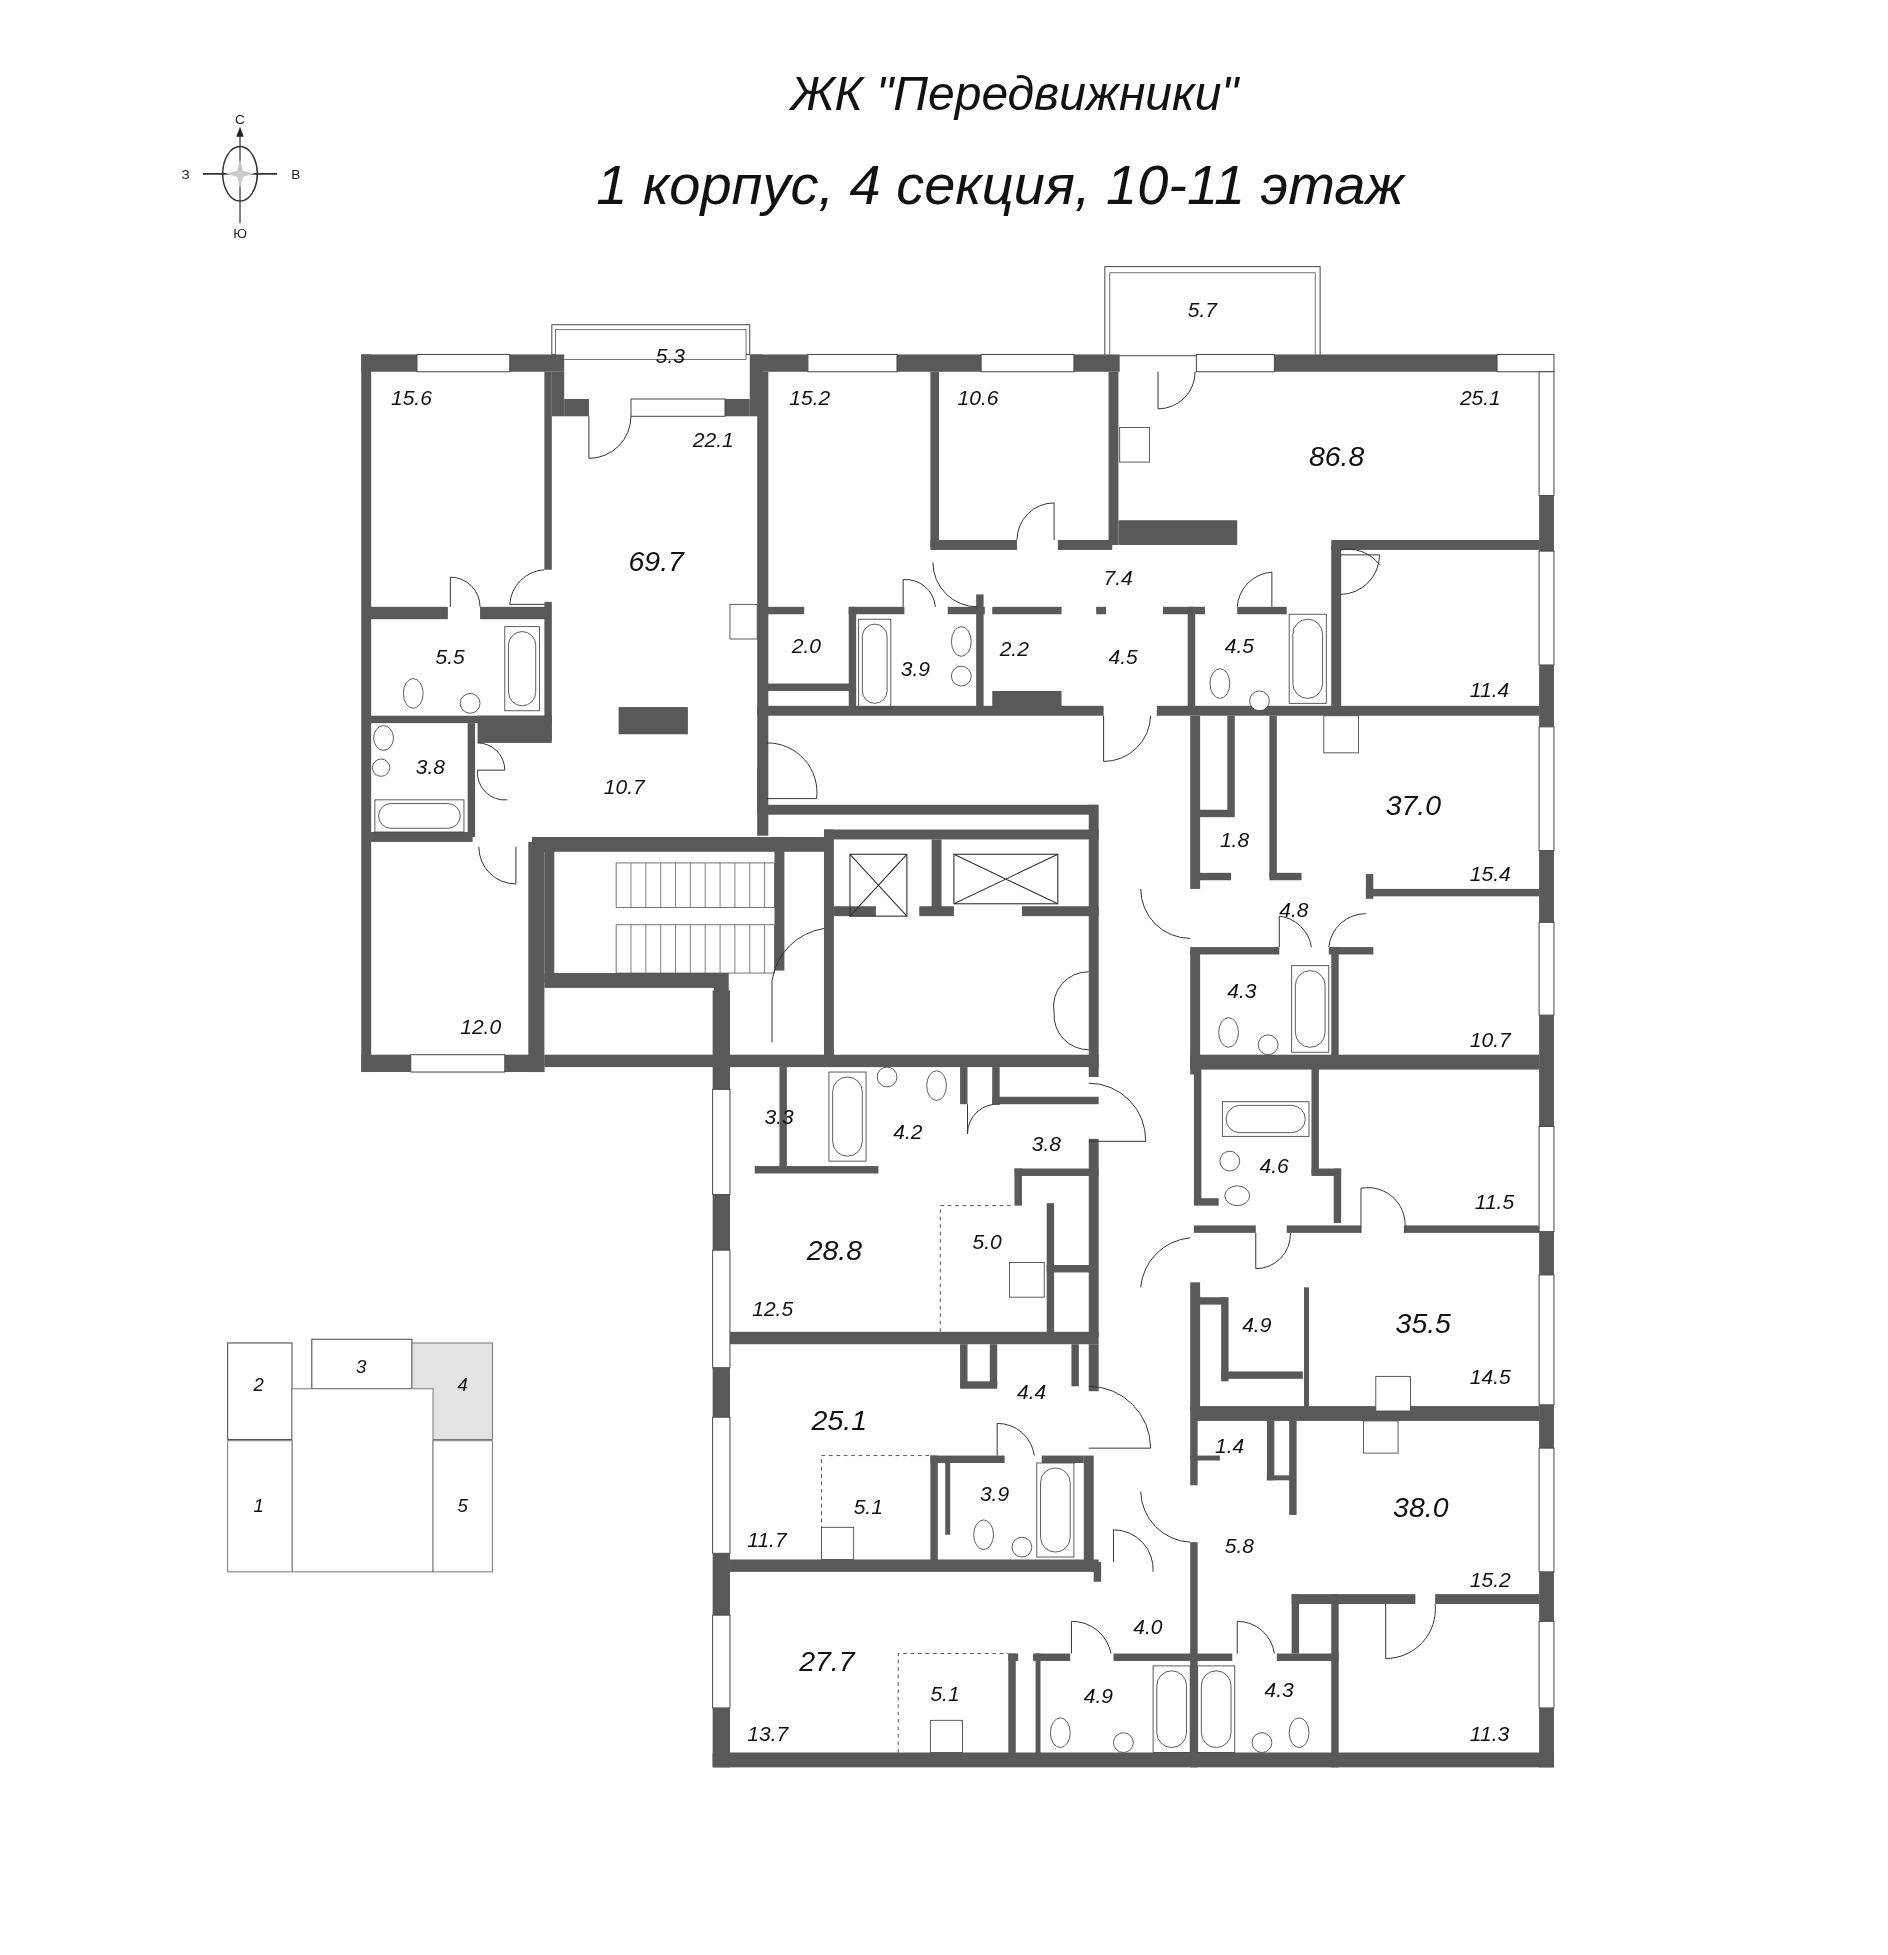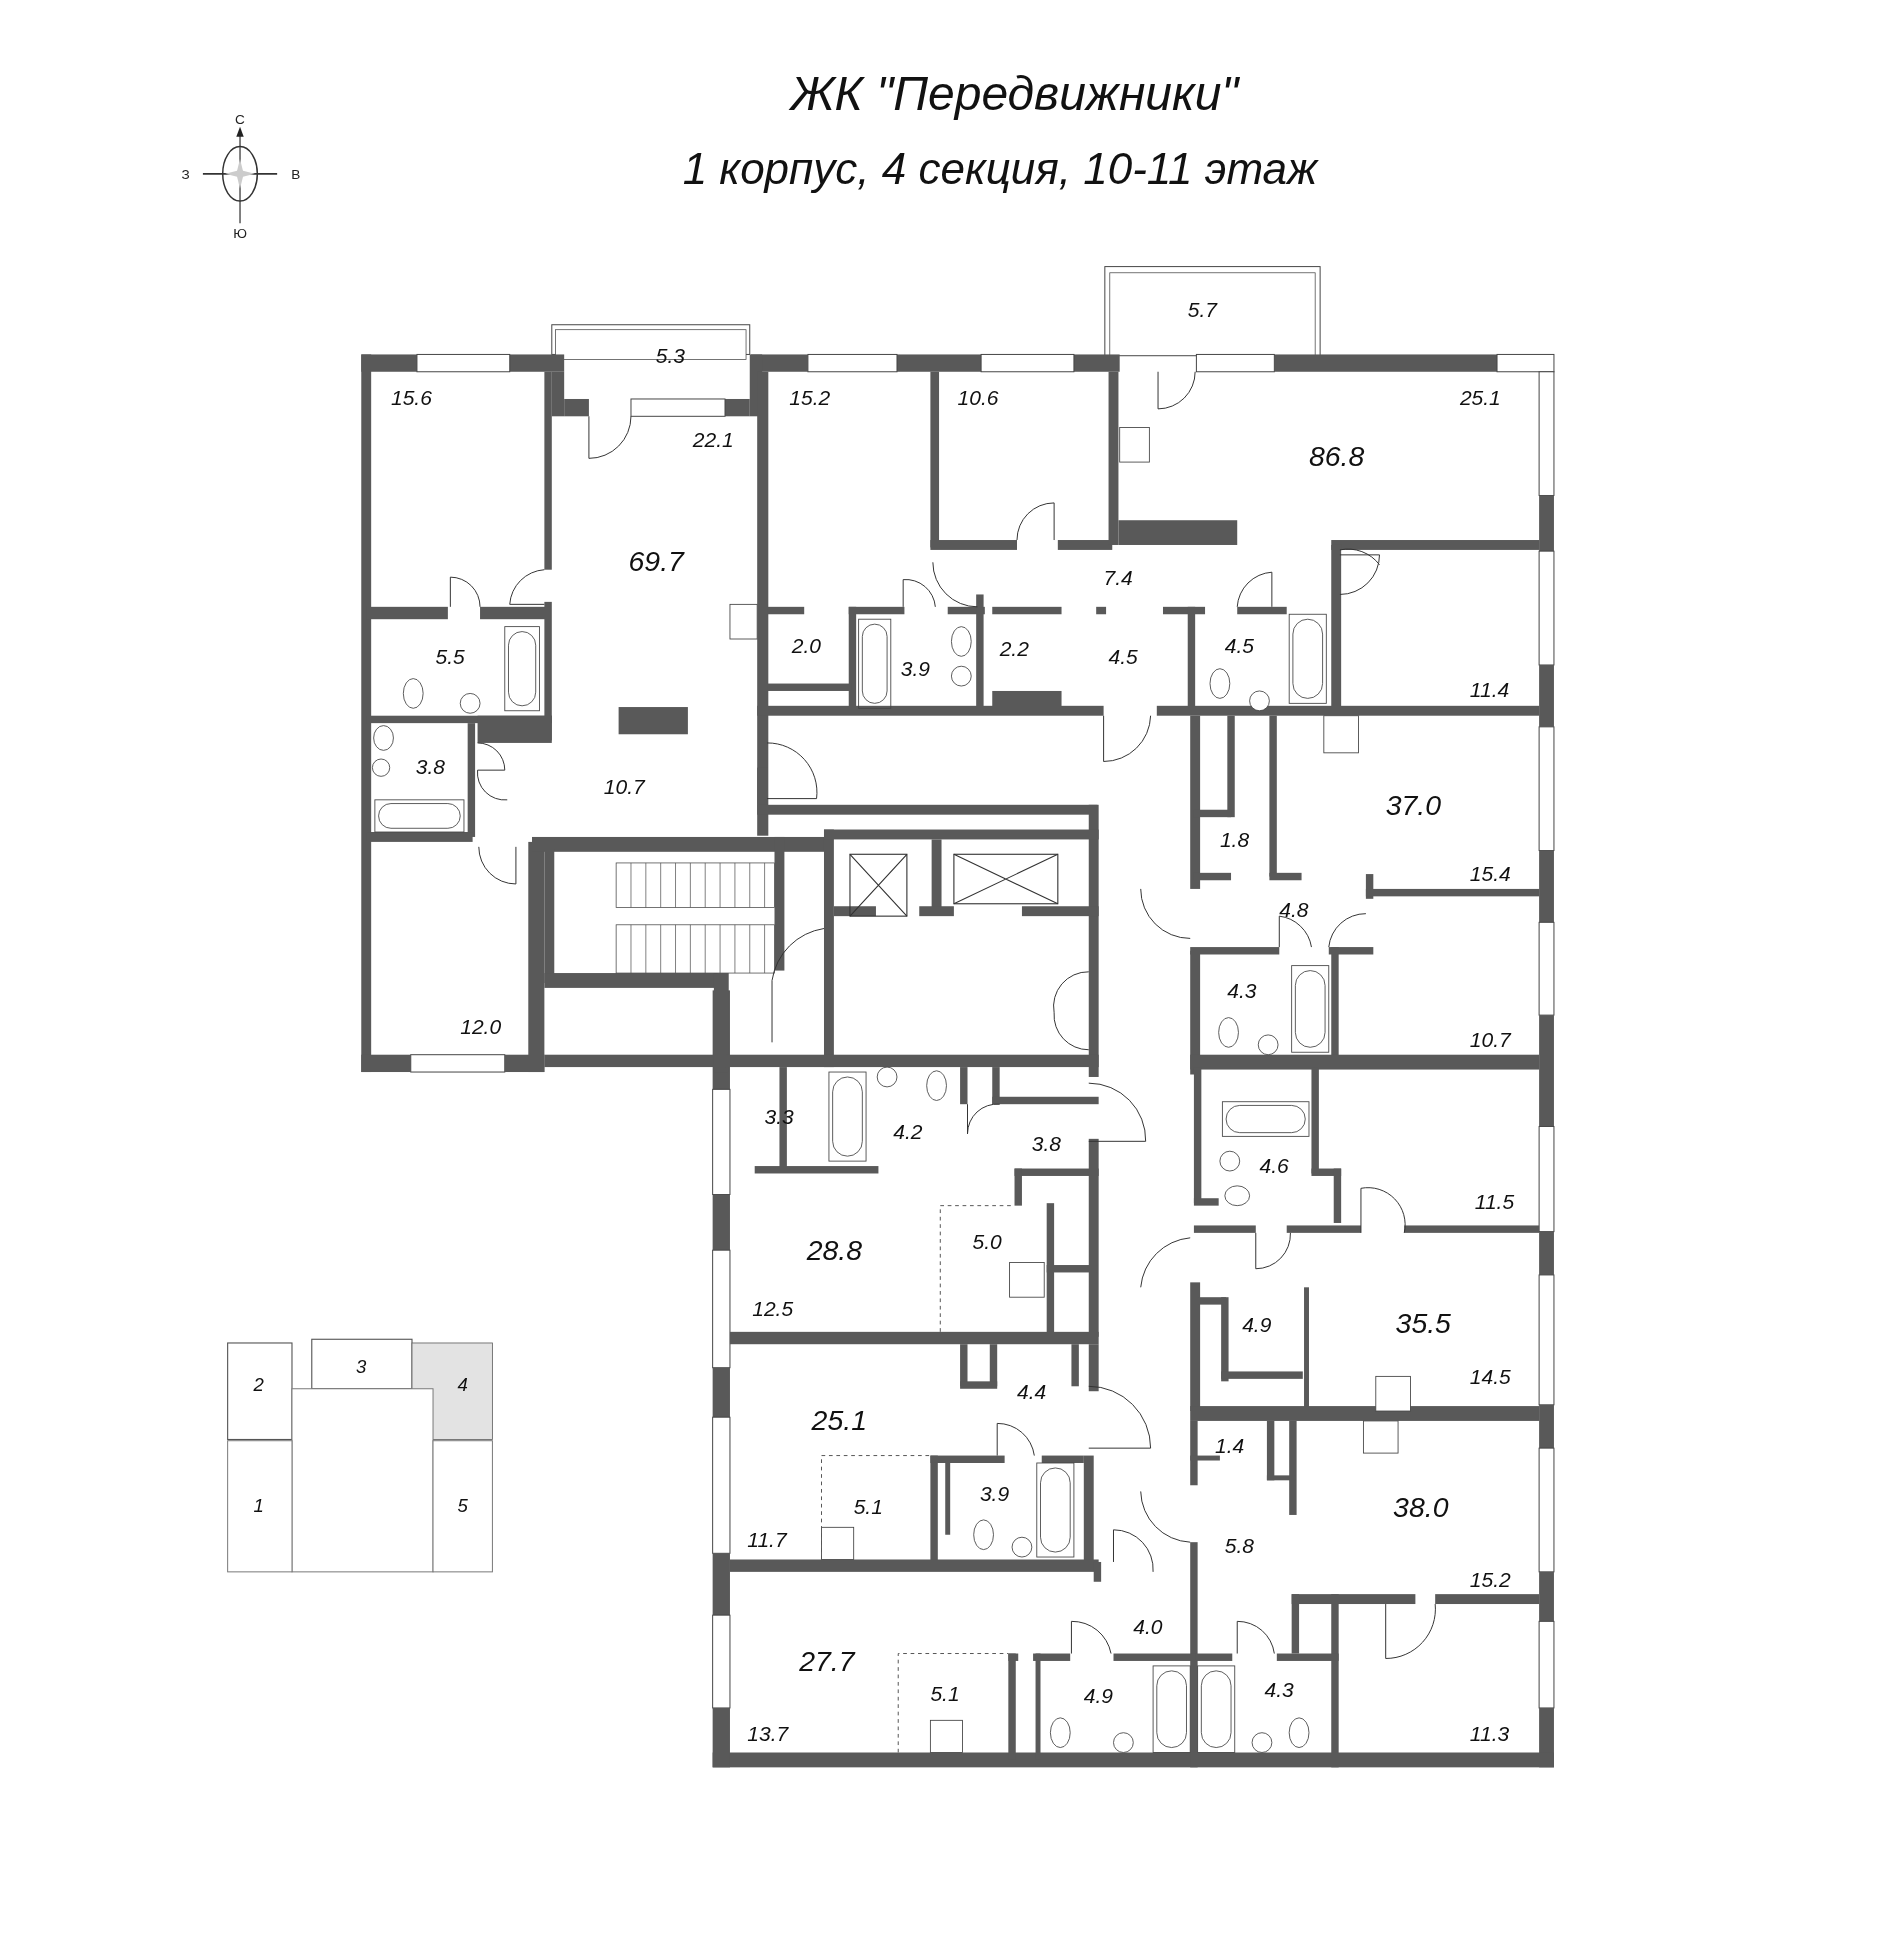--- a/index.html
+++ b/index.html
@@ -1,20 +1,20 @@
 <!DOCTYPE html>
 <html style="font-size:12.5px"><head>
 <meta charset="utf-8">
 <style>
   html,body{margin:0;padding:0;background:#ffffff;}
   body{width:1888px;height:1956px;position:relative;overflow:hidden;font-family:"Liberation Sans",sans-serif;}
   #plan{position:absolute;left:0;top:0;width:1888px;height:1956px;}
   .title{position:absolute;left:0;width:1888px;text-align:center;font-style:italic;color:#111;transform-origin:center;}
   .t1{top:66px;font-size:48px;left:0;padding-left:141px;box-sizing:border-box;}
-  .t2{top:144px;font-size:44px;padding-left:112px;box-sizing:border-box;}
+  .t2{top:152px;font-size:56px;padding-left:112px;box-sizing:border-box;}
   .lbl{font-family:"Liberation Sans",sans-serif;font-style:italic;fill:#111;}
   .big{font-size:23px;}
   .sm{font-size:17px;}
   .wall{fill:#595959;}
   .thin{fill:none;stroke:#333;stroke-width:0.9;}
   .dash{fill:none;stroke:#555;stroke-width:0.8;stroke-dasharray:3 3;}
   .win{fill:#fff;stroke:#444;stroke-width:0.8;}
   .mini-t{font-size:15px;font-style:italic;fill:#111;font-family:"Liberation Sans",sans-serif;}
 </style>
 </head>

